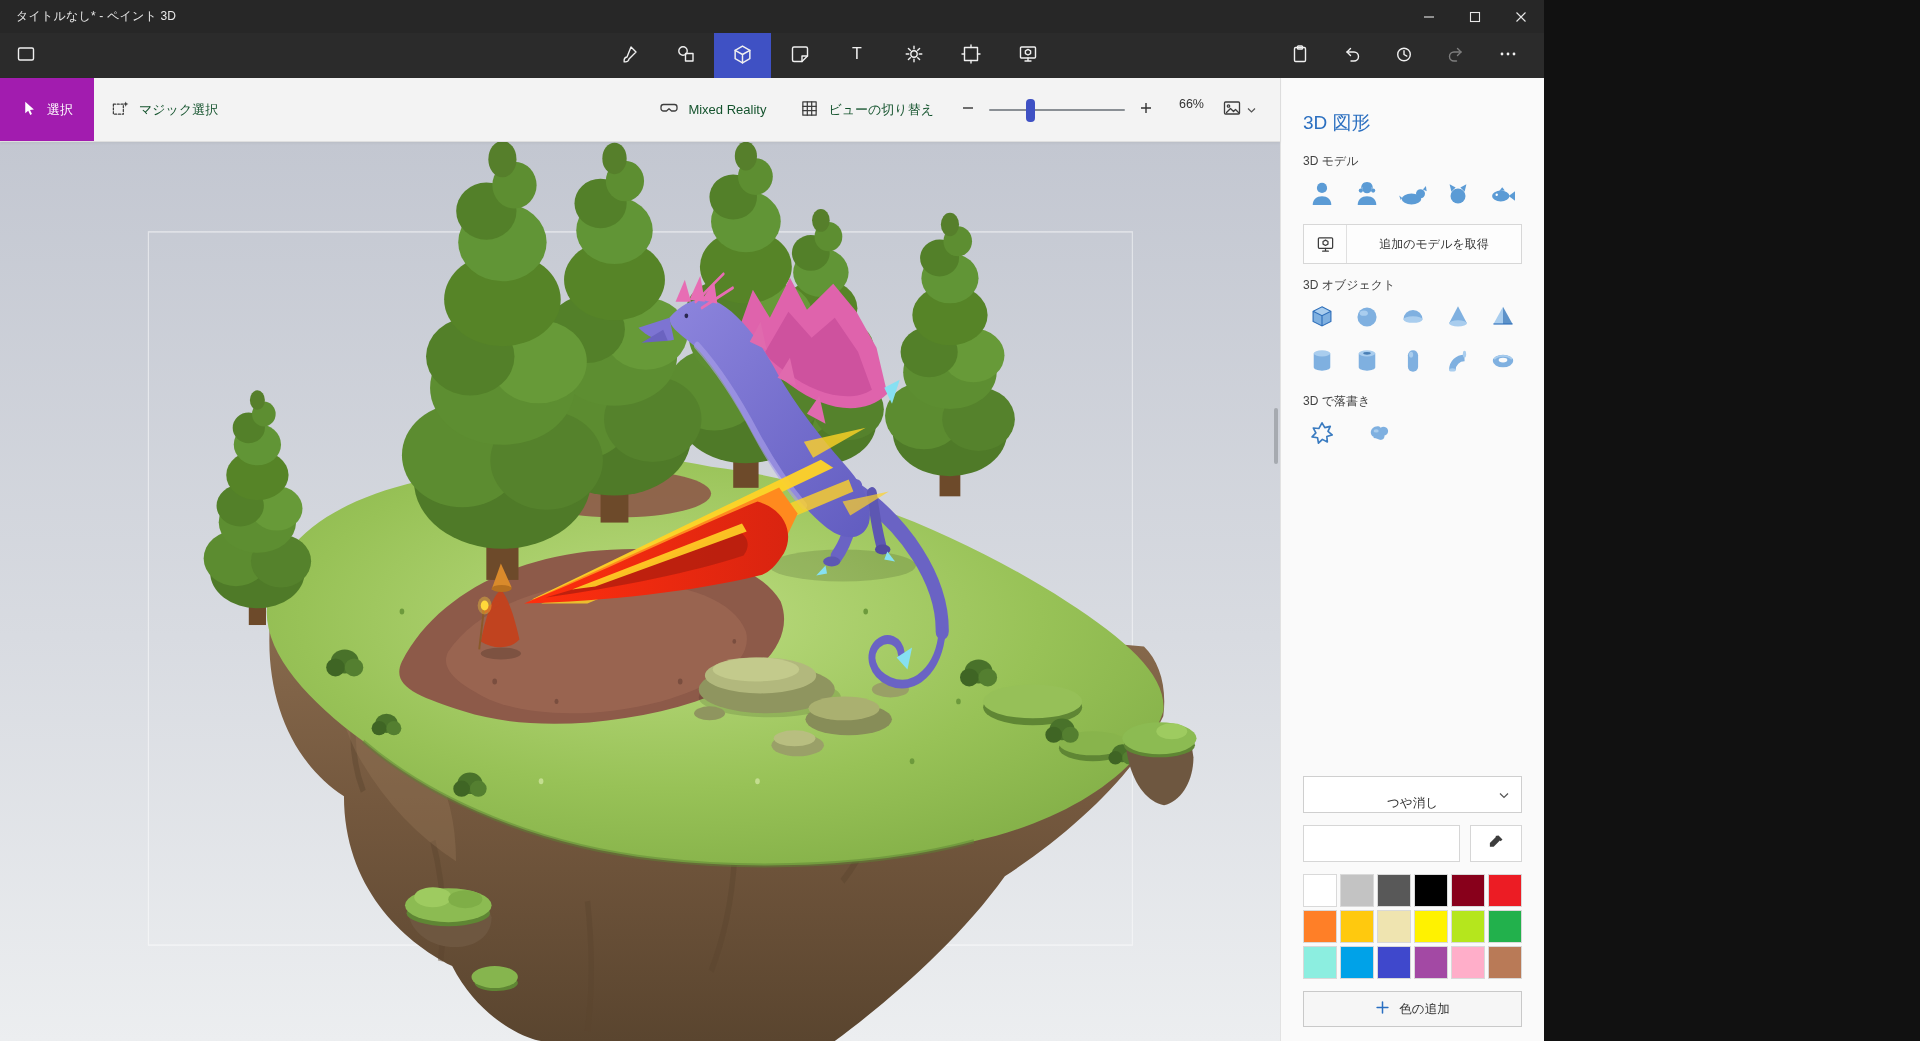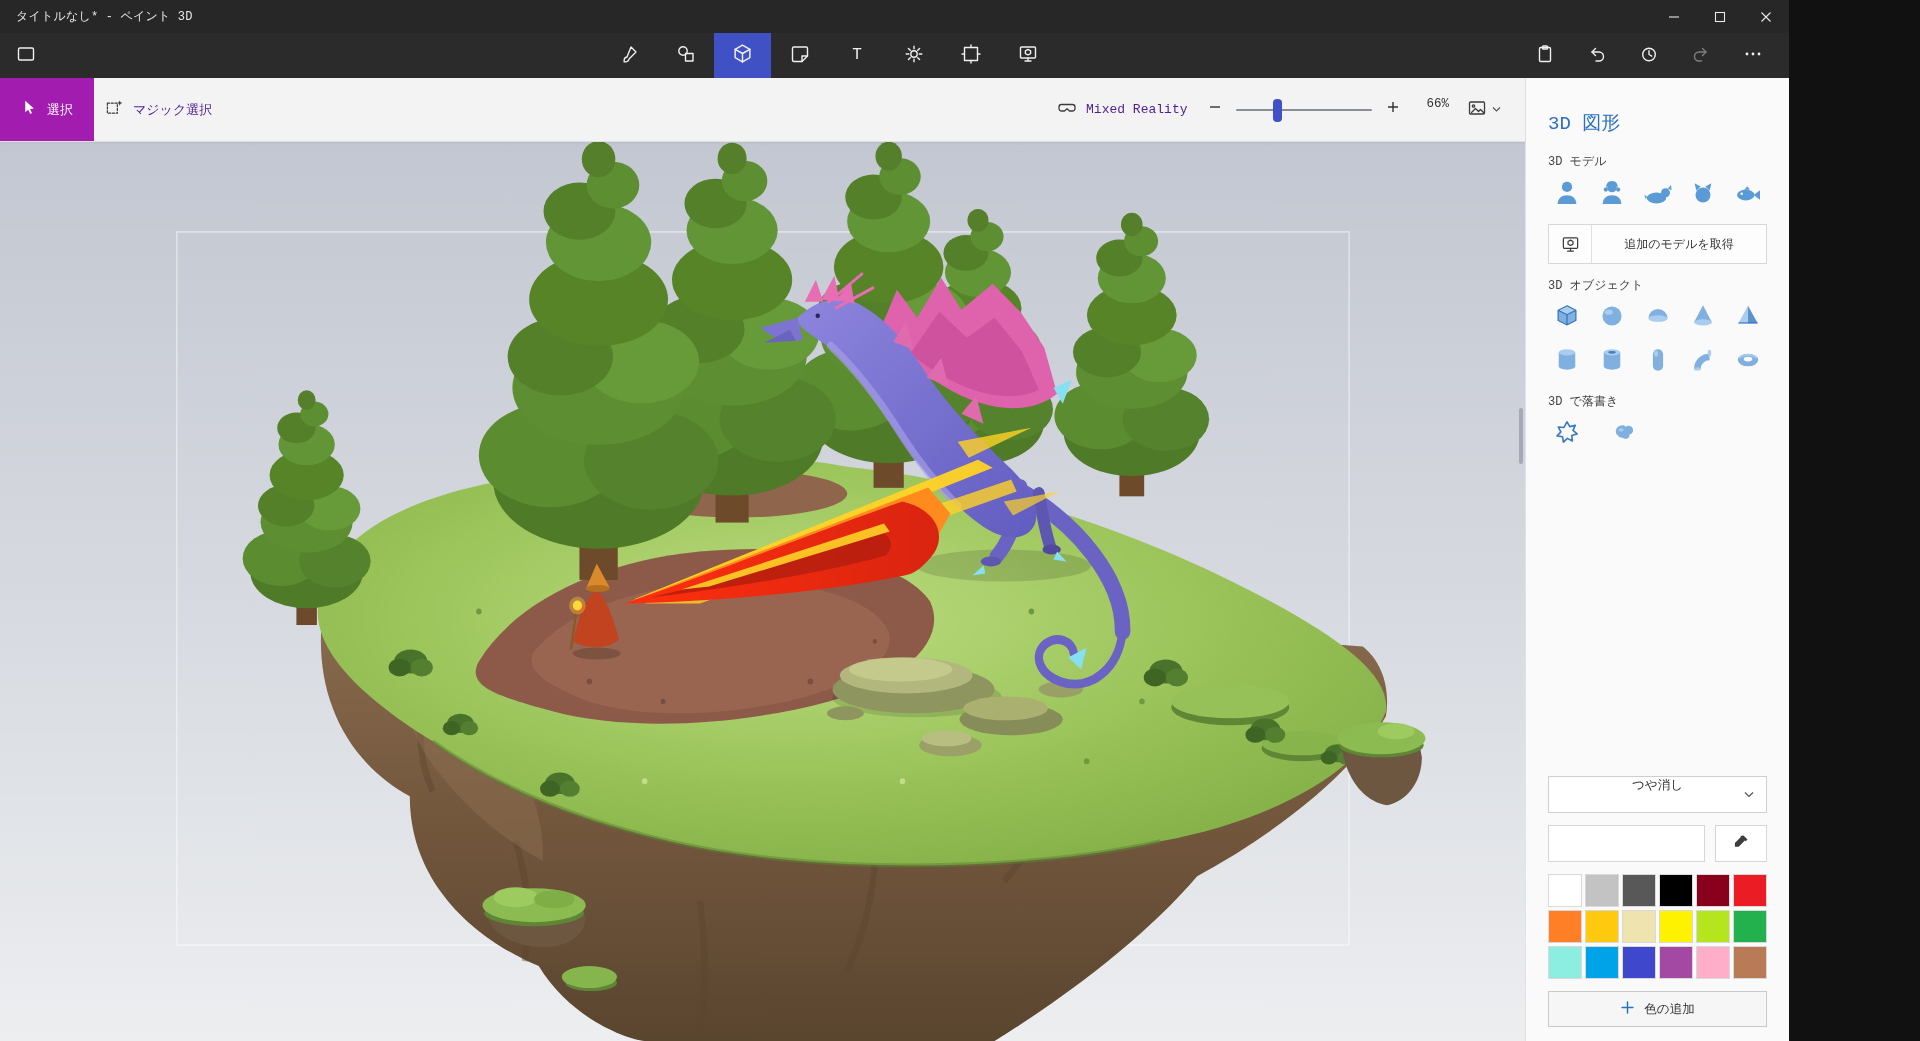--- a/index.html
+++ b/index.html
@@ -1,17 +1,17 @@
 <!DOCTYPE html>
 <html><head>
 <meta charset="utf-8">
 <style>
   html,body{margin:0;padding:0;background:#111;}
-  .app{position:relative;width:1789px;height:1041px;overflow:hidden;
-       font-family:Liberation Mono, monospace;user-select:none;
+  .app{position:relative;width:1544px;height:1041px;overflow:hidden;
+       font-family:Liberation Sans, sans-serif;user-select:none;
        display:flex;flex-direction:column;background:#f3f3f3;}
   button{font-family:inherit;background:none;border:none;padding:0;margin:0;cursor:default;}
 
   
   .titlebar{height:33px;background:#272727;display:flex;align-items:center;flex:0 0 auto;}
   .titlebar .title{color:#e8e8e8;font-size:12px;padding-left:16px;letter-spacing:.2px;}
   .win-controls{margin-left:auto;display:flex;height:100%;}
   .win-controls button{width:46px;height:100%;display:flex;align-items:center;justify-content:center;color:#e8e8e8;}
 
   
@@ -25,21 +25,21 @@
   .right-group button.disabled{opacity:.42;}
   .ticon{stroke:#f0f0f0;fill:none;stroke-width:1.4;stroke-linecap:round;stroke-linejoin:round;}
 
   
   .main{display:flex;flex:1 1 auto;min-height:0;}
   .left-col{flex:1 1 auto;display:flex;flex-direction:column;min-width:0;}
 
   
   .ribbon{height:63px;background:#f3f3f3;border-bottom:1px solid #dfdfdf;display:flex;align-items:center;
           box-shadow:0 1px 3px rgba(0,0,0,.06);position:relative;z-index:2;flex:0 0 auto;}
-  .rb{height:100%;display:flex;align-items:center;gap:9px;padding:0 11px;font-size:13px;color:#4c1d95;}
+  .rb{height:100%;display:flex;align-items:center;gap:9px;padding:0 17px;font-size:13px;color:#14532d;}
   .rb.select{background:#a21caf;color:#fff;width:94px;justify-content:center;padding:0;}
   .ricon{stroke:#3d3d3d;fill:none;stroke-width:1.3;stroke-linecap:round;stroke-linejoin:round;}
   .ribbon-right{margin-left:auto;display:flex;align-items:center;height:100%;padding-right:20px;}
   .zoom-btn{width:34px;height:100%;display:flex;align-items:center;justify-content:center;color:#333;font-size:17px;}
   .slider{width:136px;height:100%;position:relative;margin:0 4px;}
   .slider .track{position:absolute;left:0;right:0;top:50%;height:2.5px;margin-top:-1px;background:#8a8f94;border-radius:2px;}
   .slider .thumb{position:absolute;left:27%;top:50%;width:9px;height:23px;margin-top:-11px;background:#3f51c4;border-radius:4px;}
   .zoom-value{font-size:12.5px;color:#333;margin:0 14px 11px 16px;}
   .fit-btn{display:flex;align-items:flex-end;gap:5px;height:100%;padding:0 4px;align-items:center;}
 
@@ -53,21 +53,21 @@
          box-sizing:border-box;padding:16px 22px 14px;display:flex;flex-direction:column;}
   .panel-title{font-size:19px;font-weight:400;color:#2b6fc0;margin:16px 0 4px;}
   .sec-label{font-size:12px;color:#424242;margin:13px 0 6px;}
   .icon-row{display:flex;justify-content:space-between;align-items:center;}
   .icon-row.left{justify-content:flex-start;gap:20px;}
   .pic-btn{width:38px;height:36px;display:flex;align-items:center;justify-content:center;}
   .wide-btn{margin-top:12px;height:40px;border:1px solid #d7d7d7;background:#fdfdfd;display:flex;align-items:stretch;font-size:12px;color:#333;}
   .wide-btn .ic{width:42px;display:flex;align-items:center;justify-content:center;border-right:1px solid #e0e0e0;}
   .wide-btn .lb{flex:1;display:flex;align-items:center;justify-content:center;}
   .spacer{flex:1 1 auto;}
-  .dropdown{height:37px;border:1px solid #cfcfcf;background:#fff;position:relative;display:flex;align-items:flex-start;justify-content:center;font-size:12.5px;color:#333;}
+  .dropdown{height:37px;border:1px solid #cfcfcf;background:#fff;position:relative;display:flex;align-items:flex-end;justify-content:center;font-size:12.5px;color:#333;}
   .dropdown .chev{position:absolute;right:12px;top:50%;transform:translateY(-50%);}
   .swatch-row{display:flex;gap:10px;margin-top:12px;}
   .current-swatch{flex:1;height:37px;background:#fff;border:1px solid #d6d6d6;box-sizing:border-box;}
   .dropper-btn{width:52px;height:37px;border:1px solid #d6d6d6;background:#fff;display:flex;align-items:center;justify-content:center;box-sizing:border-box;}
   .palette{display:grid;grid-template-columns:repeat(6,1fr);gap:3px;margin-top:12px;}
   .swatch{height:33px;border:1px solid #d9d9d9;box-sizing:border-box;}
   .add-color{margin-top:12px;height:36px;border:1px solid #c9c9c9;background:#f6f6f6;display:flex;align-items:center;justify-content:center;gap:9px;font-size:12.5px;color:#333;}
   .bicon{fill:#5b9bd5;stroke:none;}
 </style>
 </head>
@@ -205,20 +205,27 @@
               </svg></span>
           <span>マジック選択</span>
         </button>
 
         <div class="ribbon-right">
           <button class="rb">
             <span><svg width="20" height="20" viewBox="0 0 20 20" class="ricon">
                   <path d="M4.5 6.5h11A2.5 2.5 0 0118 9v1.5a2.5 2.5 0 01-2.5 2.5h-3L10 10.8 7.5 13h-3A2.5 2.5 0 012 10.5V9a2.5 2.5 0 012.5-2.5z"></path>
                 </svg></span>
             <span>Mixed Reality</span>
+          </button>
+          <button class="rb">
+            <span><svg width="19" height="19" viewBox="0 0 20 20" class="ricon">
+                  <path d="M3 3h14v14H3z"></path>
+                  <path d="M3 7.7h14M3 12.3h14M7.7 3v14M12.3 3v14"></path>
+                </svg></span>
+            <span>ビューの切り替え</span>
           </button>
           <button class="zoom-btn">
             <span><svg width="14" height="14" viewBox="0 0 14 14">
                   <path d="M2 7h10" stroke="#333" stroke-width="1.4"></path>
                 </svg></span>
           </button>
           <div class="slider">
             <div class="track"></div>
             <div class="thumb"></div>
           </div>

